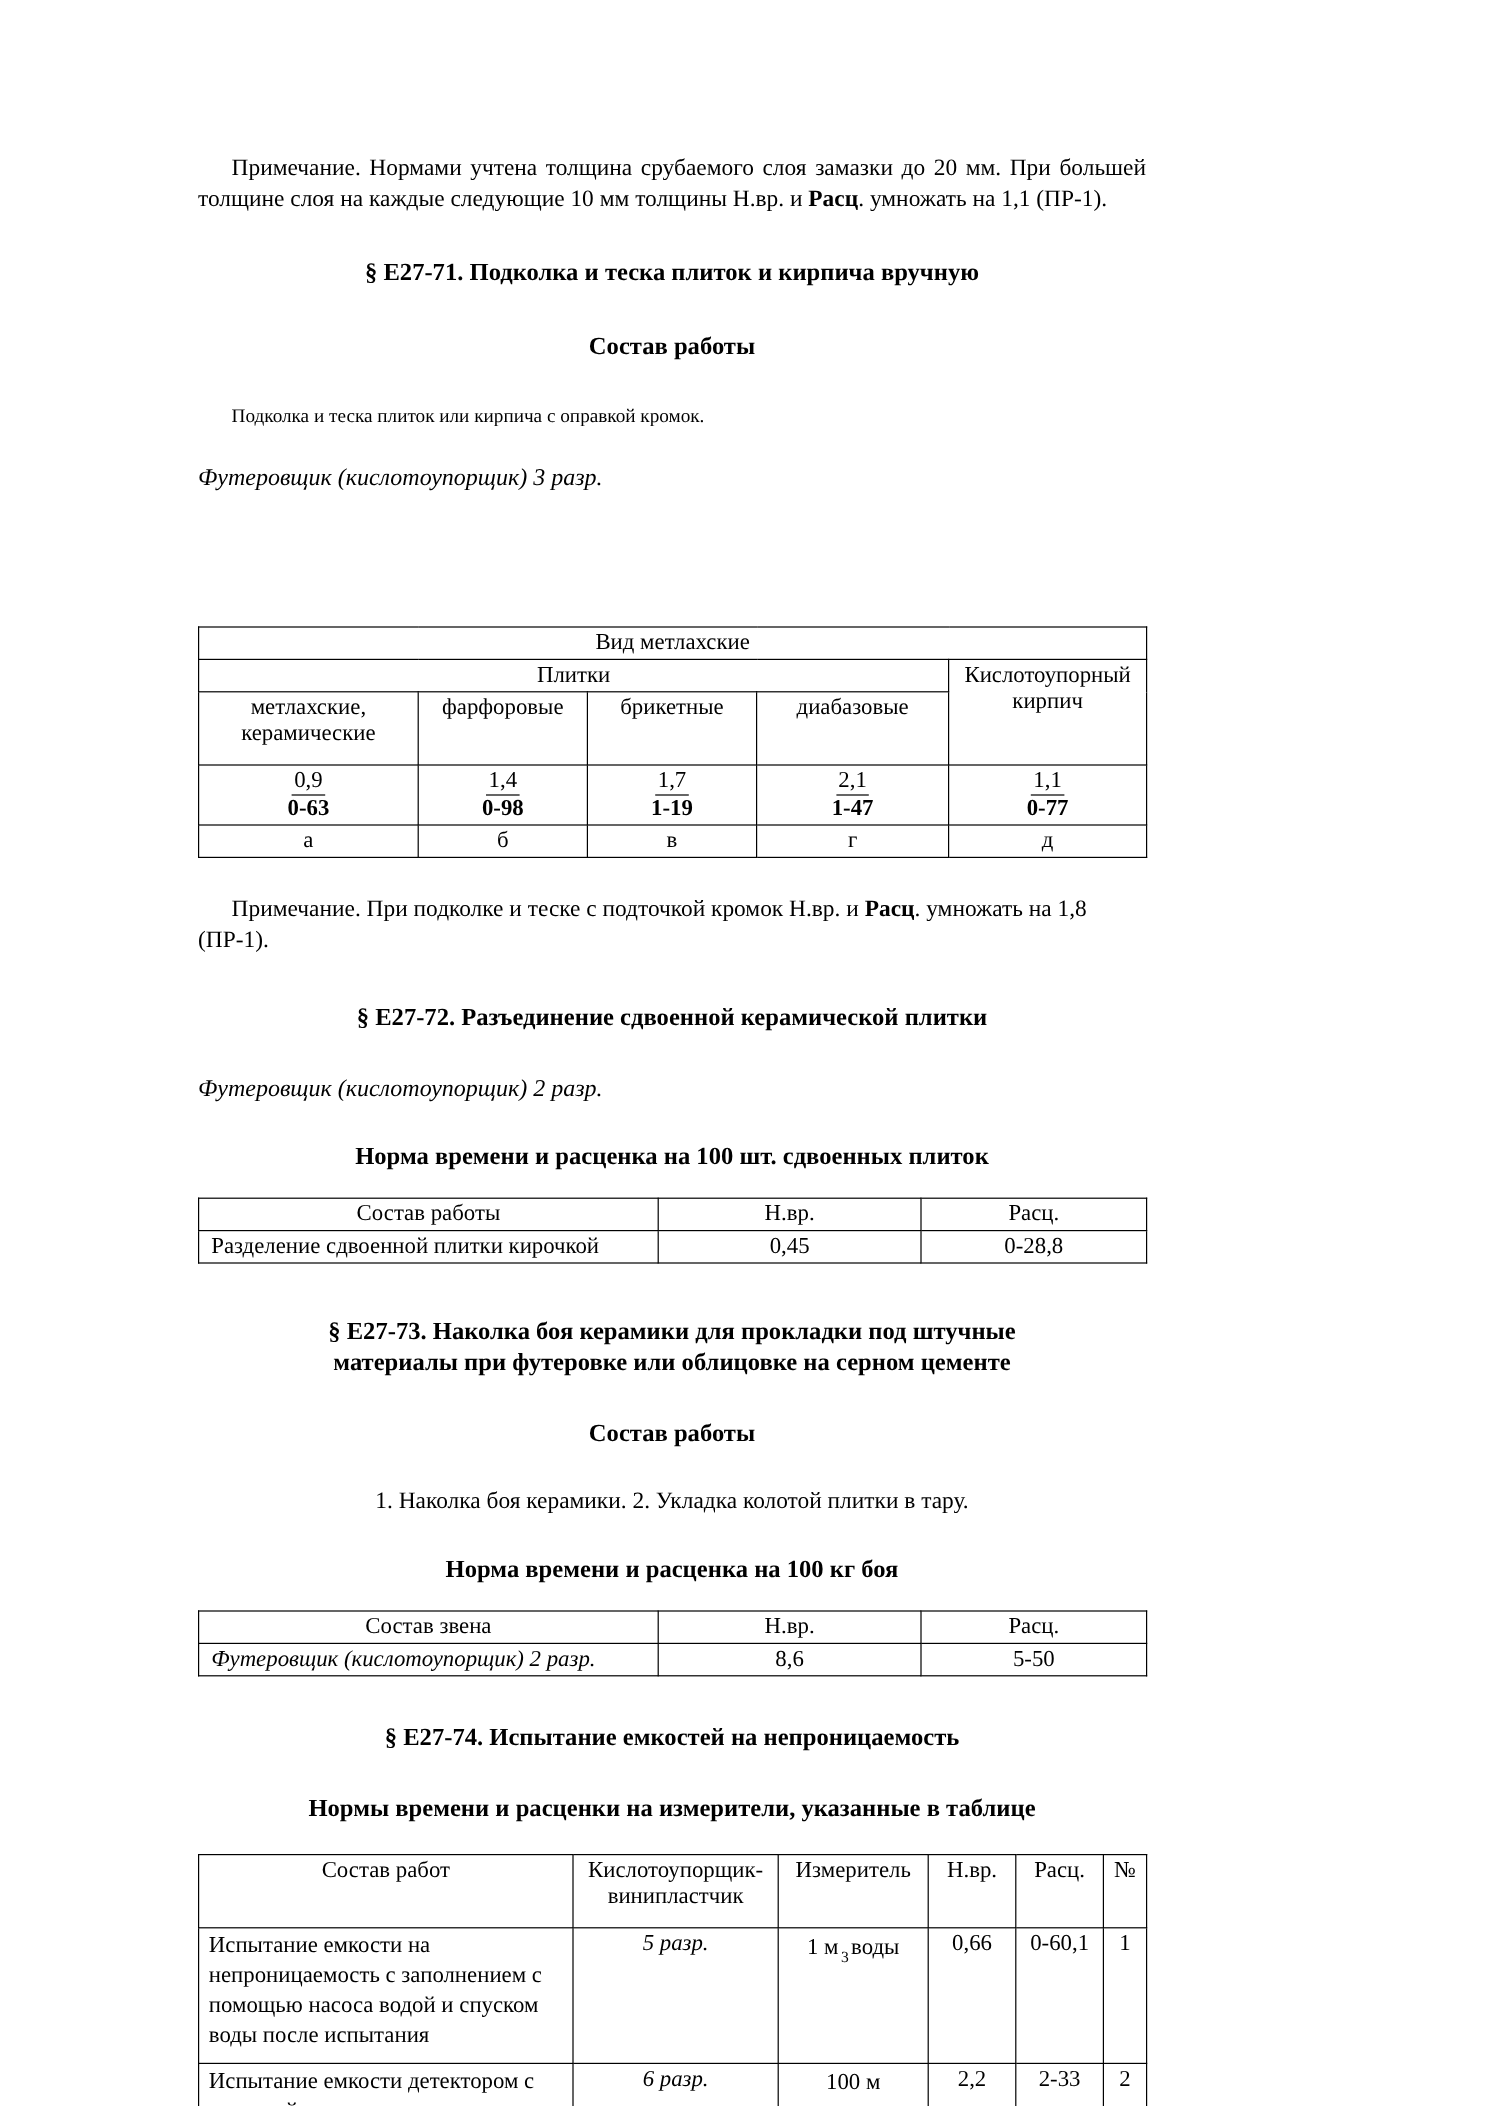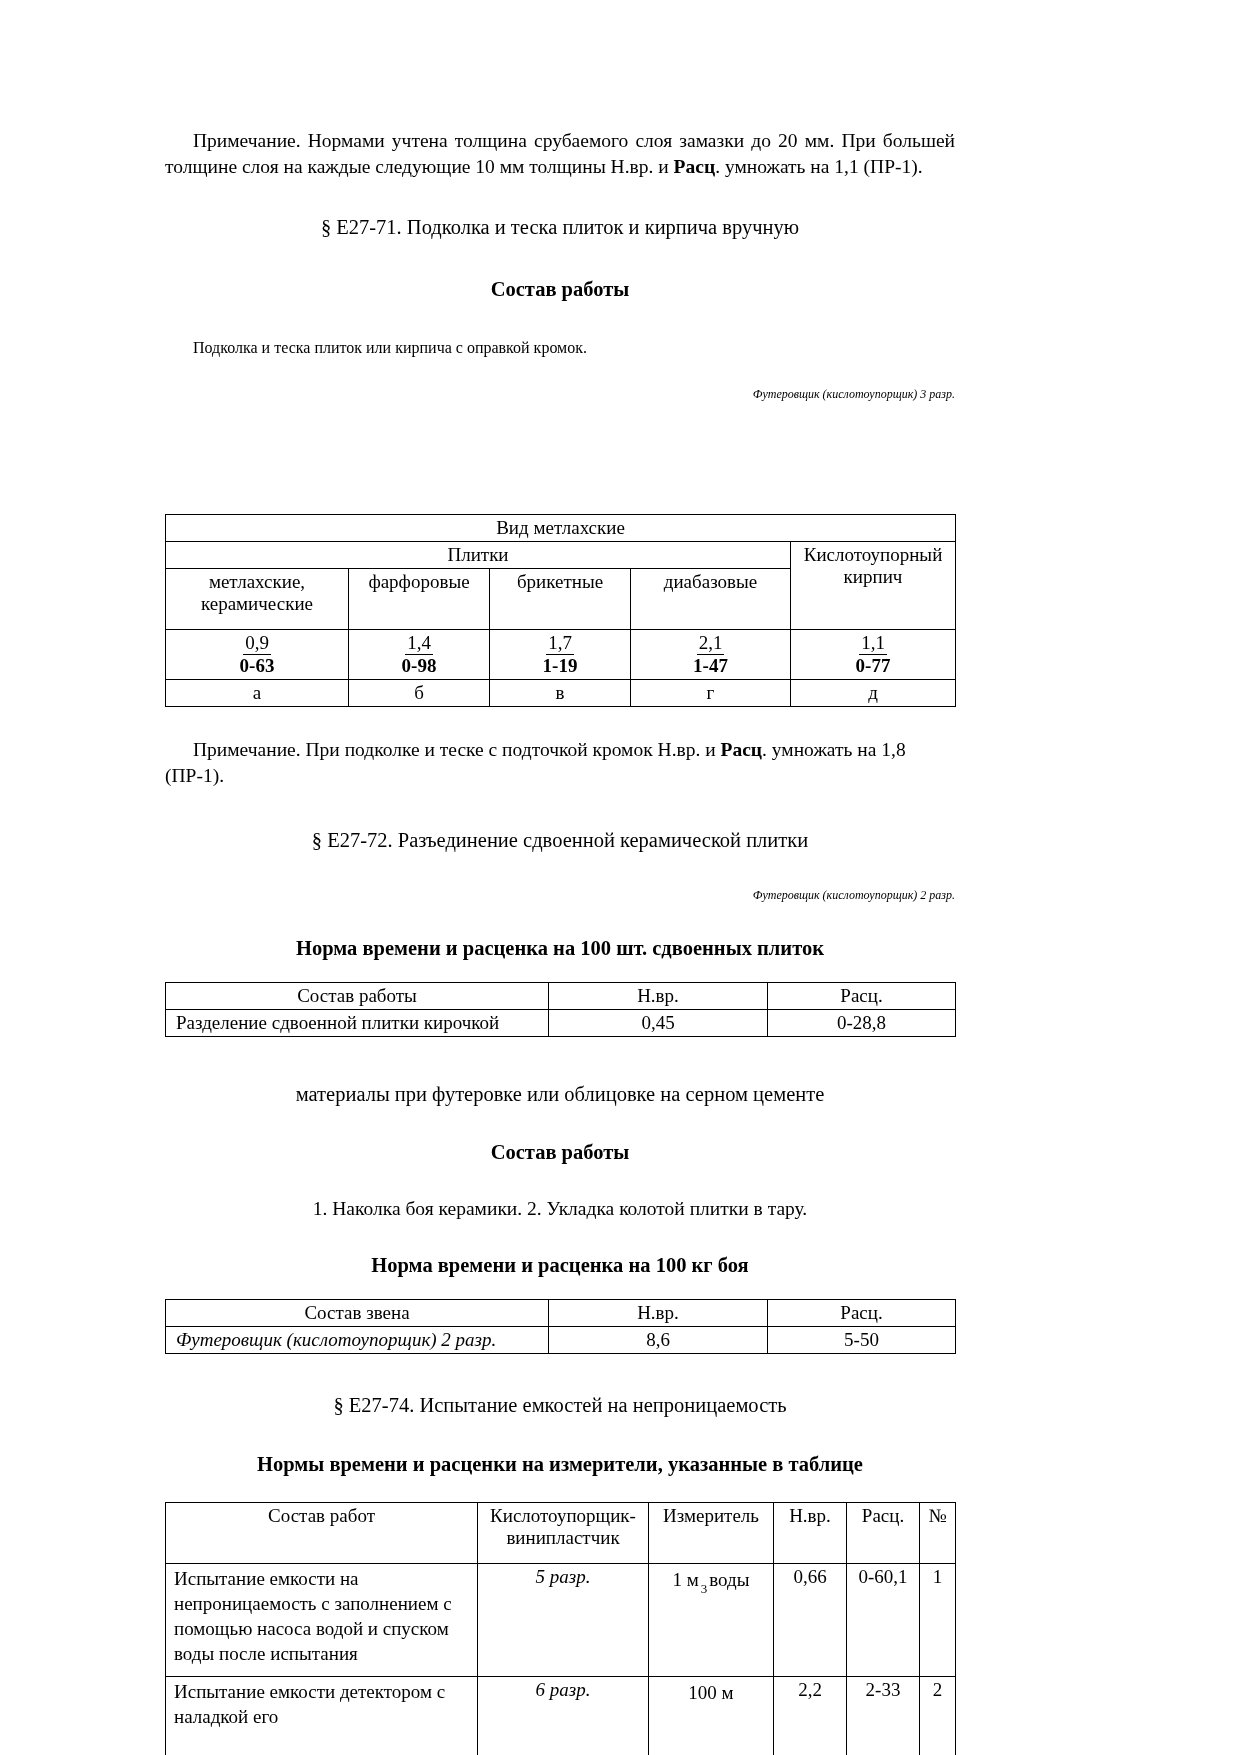--- a/index.html
+++ b/index.html
@@ -39,21 +39,21 @@
   }
   .note-2 {
     font-size: 19.5px;
     line-height: 1.33;
     text-align: left;
     text-indent: 28px;
   }
 
   .h-section {
     font-size: 20.5px;
-    font-weight: normal;
+    font-weight: bold;
     text-align: center;
     line-height: 1.3;
   }
   .h-sub {
     font-size: 20.5px;
     font-weight: bold;
     text-align: center;
   }
   .h-table {
     font-size: 20.5px;
@@ -63,23 +63,23 @@
   .para {
     font-size: 16px;
     text-align: left;
     text-indent: 28px;
   }
   .para-center {
     font-size: 19.5px;
     text-align: center;
   }
   .ital-center {
-    font-size: 12px;
+    font-size: 20px;
     font-style: italic;
-    text-align: right;
+    text-align: left;
   }
   .sp-22 { height: 22px; }
   .sp-26 { height: 26px; }
   .sp-30 { height: 30px; }
   .sp-34 { height: 34px; }
   .sp-38 { height: 38px; }
   .sp-44 { height: 44px; }
   .sp-86 { height: 86px; }
 
   table.doc {
@@ -242,20 +242,21 @@
         <tr>
           <td class="cell-left">Разделение сдвоенной плитки кирочкой</td>
           <td>0,45</td>
           <td class="bold">0-28,8</td>
         </tr>
       </tbody>
     </table>
 
     <div class="sp-44"></div>
 
+    <p class="h-section">§ Е27-73. Наколка боя керамики для прокладки под штучные</p>
     <p class="h-section">материалы при футеровке или облицовке на серном цементе</p>
     <div class="sp-34"></div>
     <p class="h-sub">Состав работы</p>
     <div class="sp-34"></div>
     <p class="para-center">1. Наколка боя керамики. 2. Укладка колотой плитки в тару.</p>
     <div class="sp-34"></div>
     <p class="h-table">Норма времени и расценка на 100 кг боя</p>
     <div class="sp-22"></div>
 
     <table class="doc">

